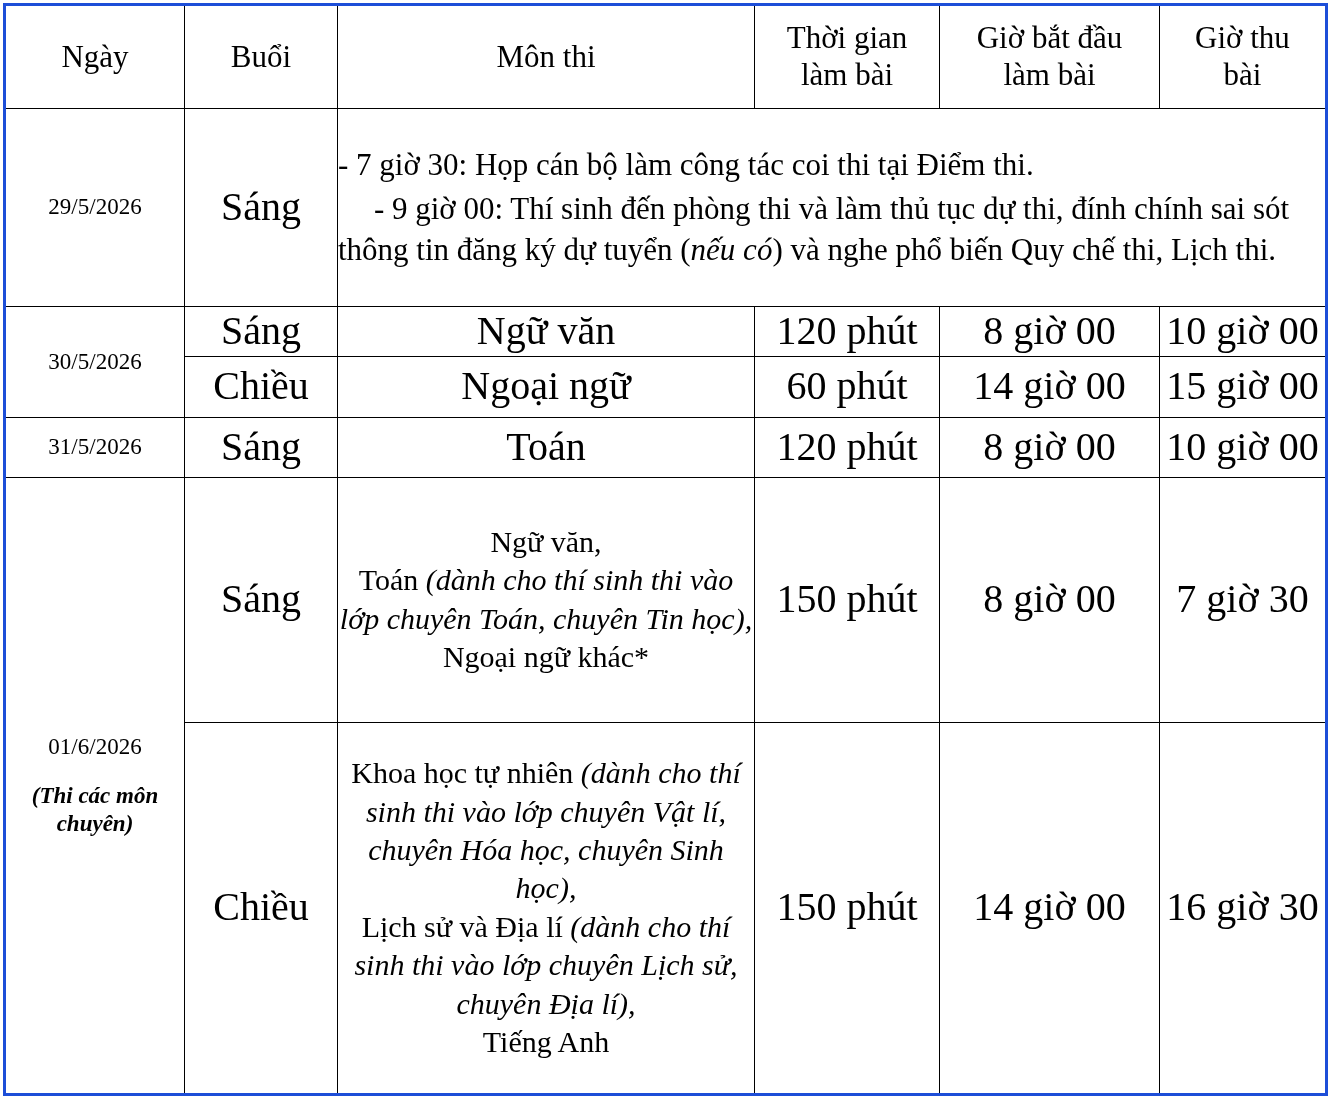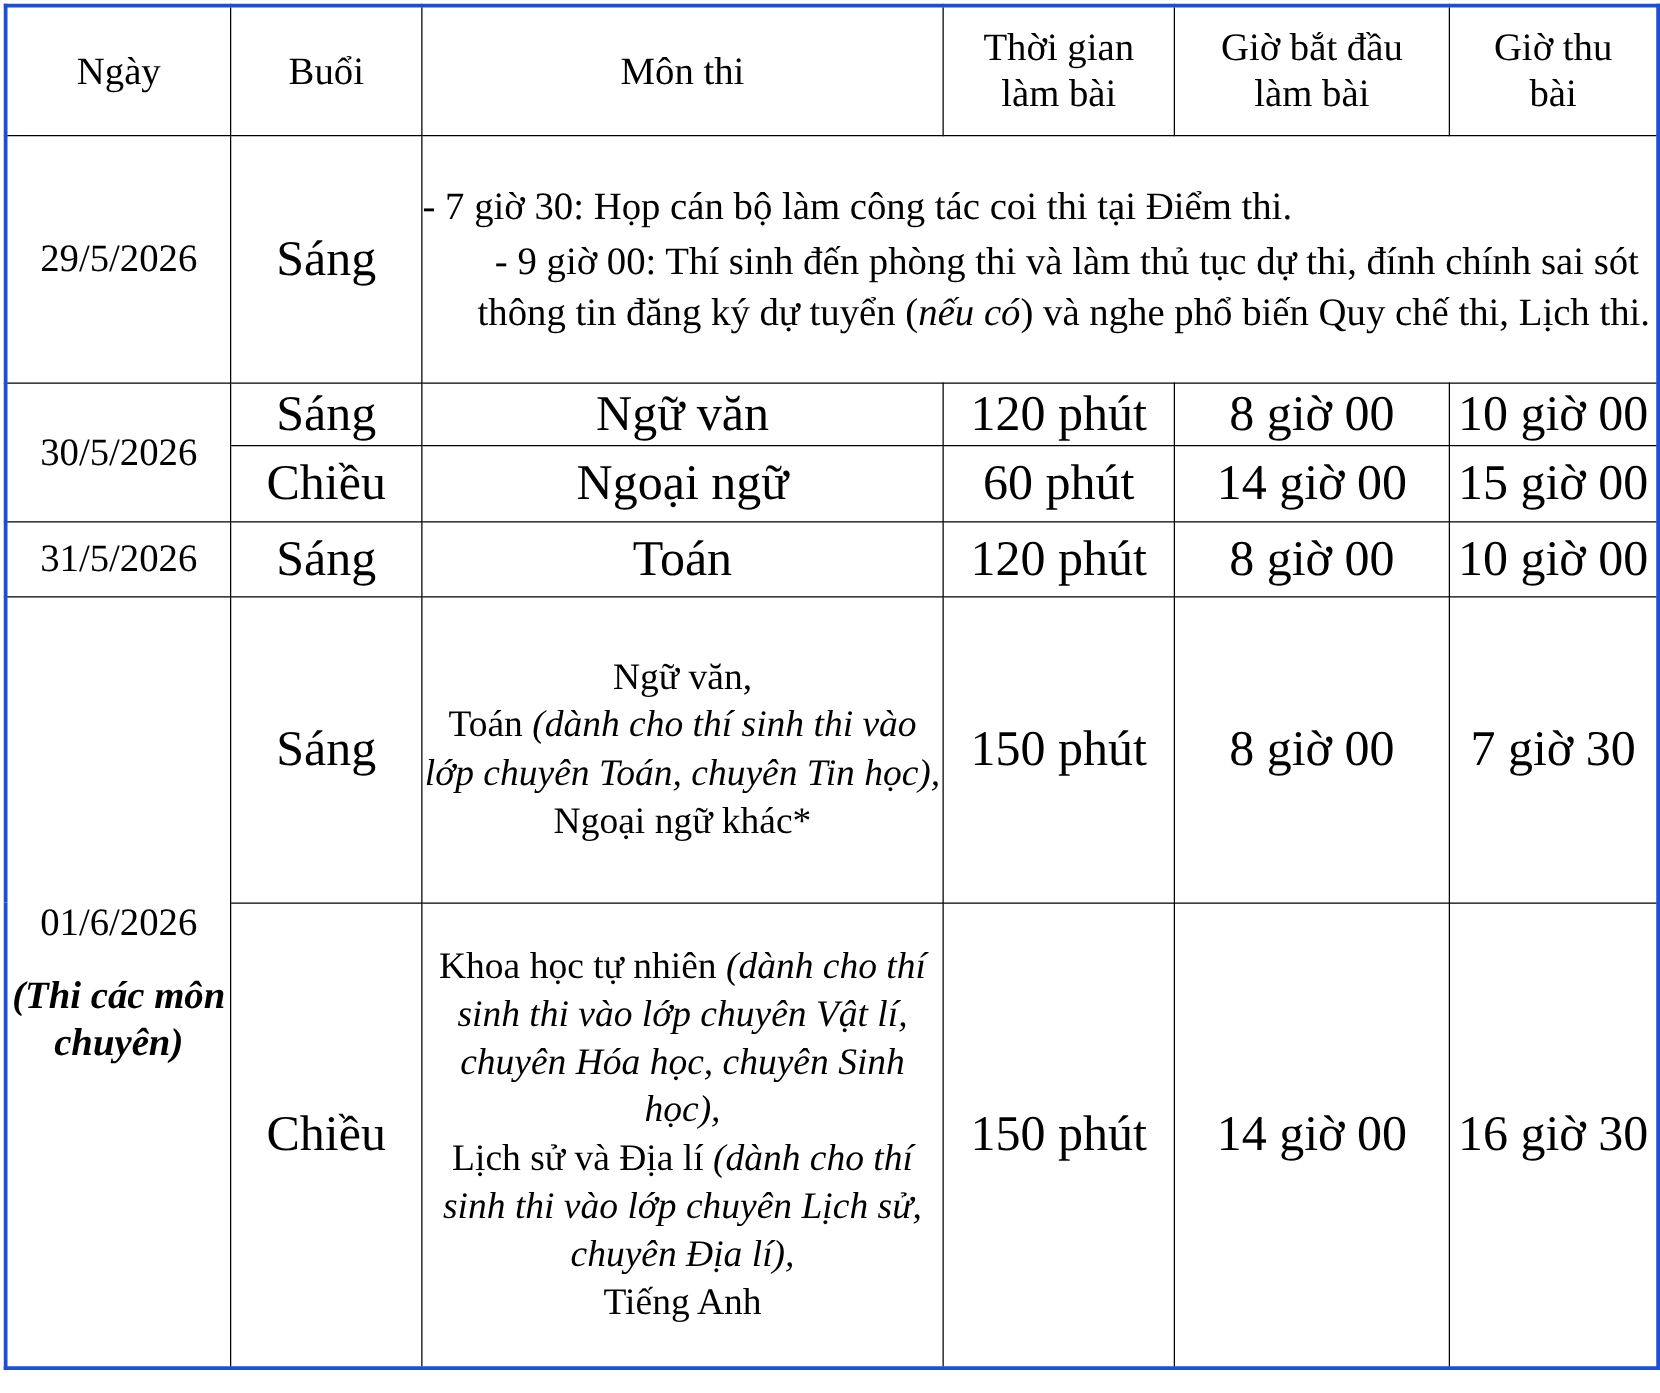--- a/index.html
+++ b/index.html
@@ -53,40 +53,40 @@
   thead th.hdr-tall { font-size: 31px; }
 
   
   td.cell {
     font-size: 40px;
     line-height: 1.22;
     padding: 6px 6px;
   }
   td.date {
     font-weight: bold;
-    font-size: 31px;
+    font-size: 23px;
     line-height: 1.25;
     padding: 4px 2px;
   }
   td.date .sub {
     font-weight: bold;
     font-style: italic;
     display: block;
     margin-top: 20px;
     line-height: 1.2;
   }
   td.note {
     text-align: justify;
     text-align-last: left;
     font-size: 31px;
     line-height: 1.34;
     padding: 10px 14px 12px 12px;
   }
   td.note p { margin: 0; }
-  td.note p + p { margin-top: 2px; margin-left: 44px; }
+  td.note p + p { margin-top: 2px; }
   td.note i { font-style: italic; }
 
   td.subject-multi {
     font-size: 30px;
     line-height: 1.28;
     padding: 8px 8px;
   }
   td.subject-multi .ln { display: block; text-align: center; }
   td.subject-multi i { font-style: italic; }
 

